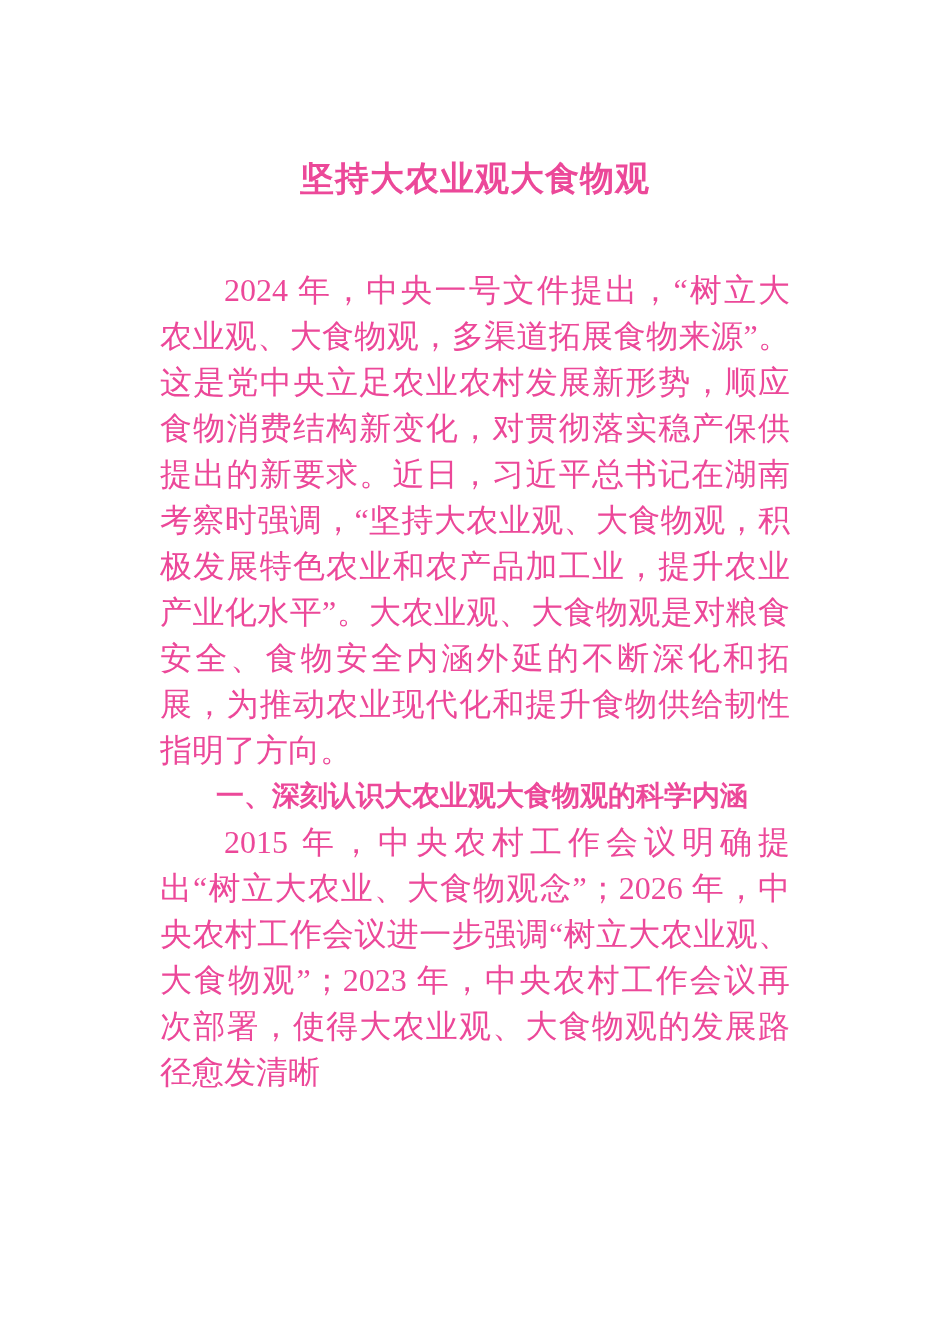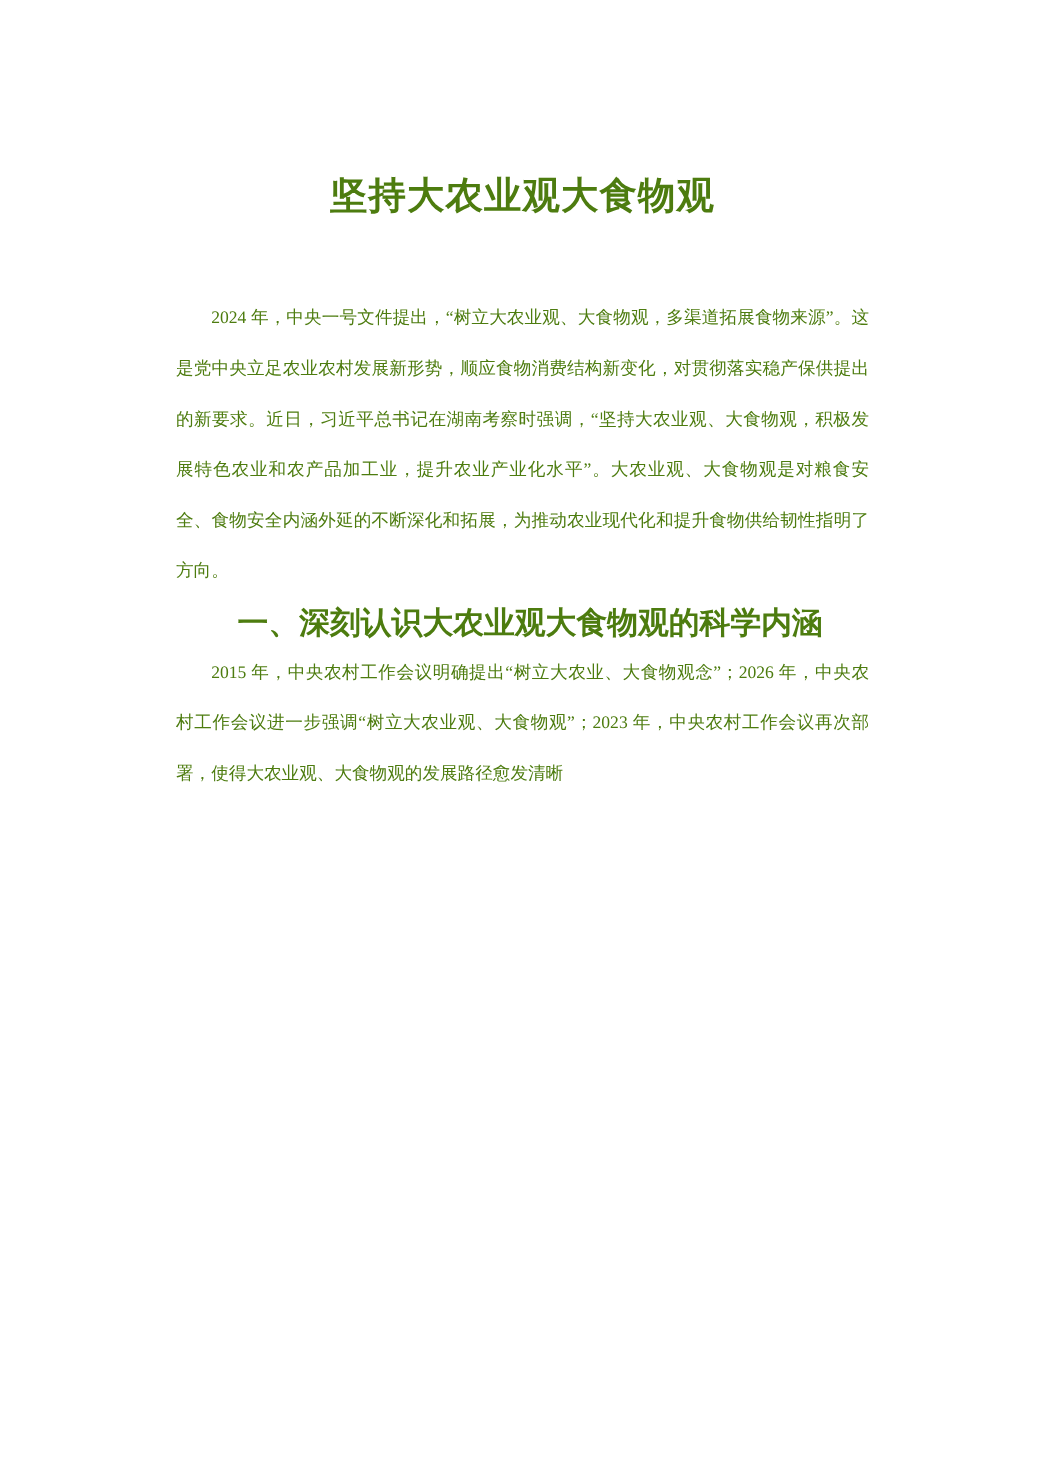--- a/index.html
+++ b/index.html
@@ -8,36 +8,36 @@
     background: #ffffff;
   }
   .page {
     position: relative;
     width: 910px;
     height: 1344px;
     margin: 0 auto;
     background: #ffffff;
     box-sizing: border-box;
     padding: 158px 140px 0 140px;
-    color: #4d7c0f;
+    color: #ec4899;
     font-family: "Liberation Serif", "DejaVu Serif", serif;
     overflow: hidden;
   }
   .doc-title {
     margin: 0 0 66px 0;
     text-align: center;
     font-size: 34px;
     font-weight: bold;
     line-height: 1.25;
     letter-spacing: 1px;
     font-family: "Liberation Serif", "DejaVu Serif", serif;
   }
   .para {
     margin: 0;
-    font-size: 16px;
+    font-size: 32px;
     line-height: 46px;
     text-align: justify;
     text-justify: inter-ideograph;
     text-indent: 2em;
     word-break: break-all;
   }
   .section-heading {
     margin: 0;
     font-size: 28px;
     line-height: 46px;

